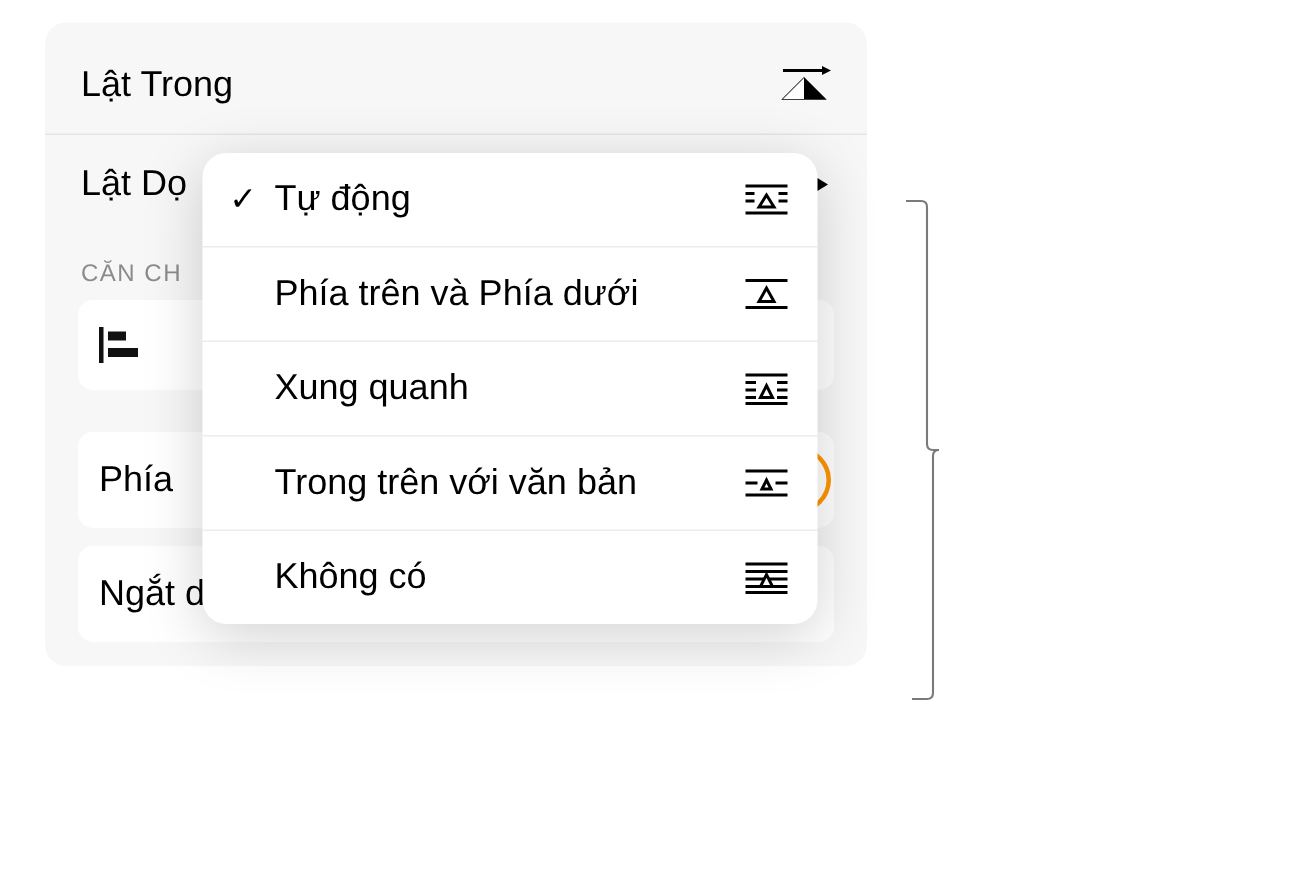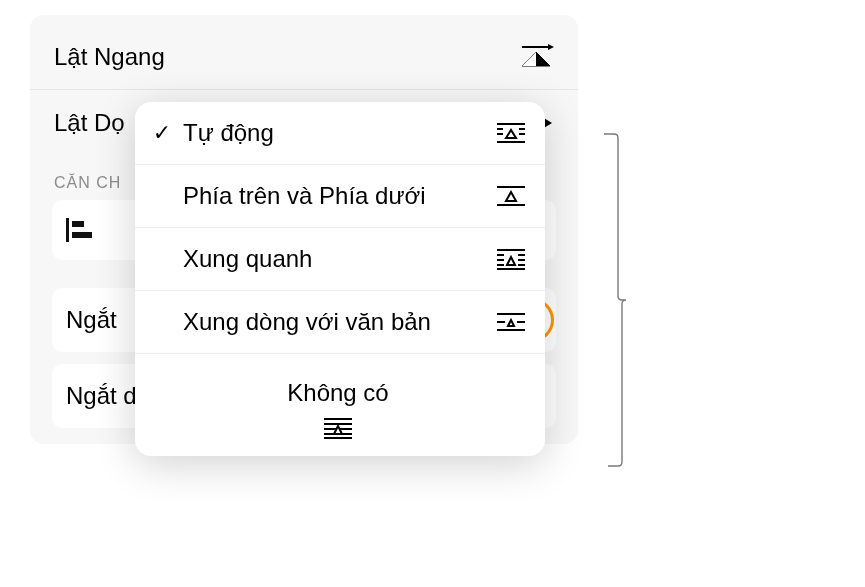--- a/index.html
+++ b/index.html
@@ -95,21 +95,21 @@
     }
     .popup-item {
       display: flex;
       align-items: center;
       padding: 16px 18px 16px 14px;
       font-size: 24px;
       color: #000;
       border-bottom: 1px solid #ececec;
       gap: 8px;
     }
-    .popup-item:last-child { border-bottom: none; flex-direction: column; }
+    .popup-item:last-child { border-bottom: none; }
     .check { width: 26px; display: flex; justify-content: center; color: #000; font-size: 22px; }
     .popup-label { flex: 1; line-height: 1.25; }
     .popup-icon { flex-shrink: 0; }
 
     
     .bracket {
       position: absolute;
       left: 602px;
       top: 132px;
       height: 338px;
@@ -135,21 +135,21 @@
 
     .flip-icon, .wrap-mini { color: #111; }
     .align-icon-left svg, .align-icon-bottom svg { display:block; }
   </style>
 </head>
 <body>
 
 <div class="panel">
 
   <div class="row">
-    <span>Lật Ngang</span>
+    <span>Lật Trong</span>
     <span class="icon flip-icon">
       <svg width="36" height="26" viewBox="0 0 36 26">
         <path d="M4 3 h28" stroke="#000" stroke-width="2"></path>
         <path d="M30 0 l6 3 l-6 3 z" fill="#000"></path>
         <path d="M4 22 L18 8 L32 22 Z M18 8 L18 22" fill="#000" stroke="#000" stroke-width="1"></path>
         <path d="M18 8 L4 22 L18 22 Z" fill="#fff"></path>
       </svg>
     </span>
   </div>
 
@@ -175,21 +175,21 @@
     <span class="icon align-icon-bottom">
       <svg width="30" height="28" viewBox="0 0 30 28">
         <rect x="4" y="6" width="6" height="14" fill="#111"></rect>
         <rect x="16" y="2" width="6" height="18" fill="#111"></rect>
         <rect x="2" y="23" width="26" height="3" fill="#111"></rect>
       </svg>
     </span>
   </div>
 
   <div class="move-row" style="position:relative;">
-    <span>Ngắt</span>
+    <span>Phía</span>
     <span class="orange-dot"></span>
   </div>
 
   <div class="wrap-row">
     <span>Ngắt dòng Văn bản</span>
     <span class="wrap-value">
       <span class="icon wrap-mini">
         <svg width="26" height="22" viewBox="0 0 26 22">
           <path d="M2 4 h22 M2 18 h22" stroke="#666" stroke-width="2"></path>
           <path d="M7 16 L13 8 L19 16 Z" fill="none" stroke="#666" stroke-width="2"></path>
@@ -235,21 +235,21 @@
     <span class="icon popup-icon">
       <svg width="32" height="24" viewBox="0 0 32 24">
         <path d="M2 3 h28 M2 8 h7 M23 8 h7 M2 13 h7 M23 13 h7 M2 18 h7 M23 18 h7 M2 22 h28" stroke="#000" stroke-width="2"></path>
         <path d="M12 18 L16 10 L20 18 Z" fill="none" stroke="#000" stroke-width="2"></path>
       </svg>
     </span>
   </div>
 
   <div class="popup-item">
     <span class="check"></span>
-    <span class="popup-label">Xung dòng với văn bản</span>
+    <span class="popup-label">Trong trên với văn bản</span>
     <span class="icon popup-icon">
       <svg width="32" height="24" viewBox="0 0 32 24">
         <path d="M2 4 h28 M2 12 h8 M22 12 h8 M2 20 h28" stroke="#000" stroke-width="2"></path>
         <path d="M13 16 L16 10 L19 16 Z" fill="none" stroke="#000" stroke-width="2"></path>
       </svg>
     </span>
   </div>
 
   <div class="popup-item">
     <span class="check"></span>

